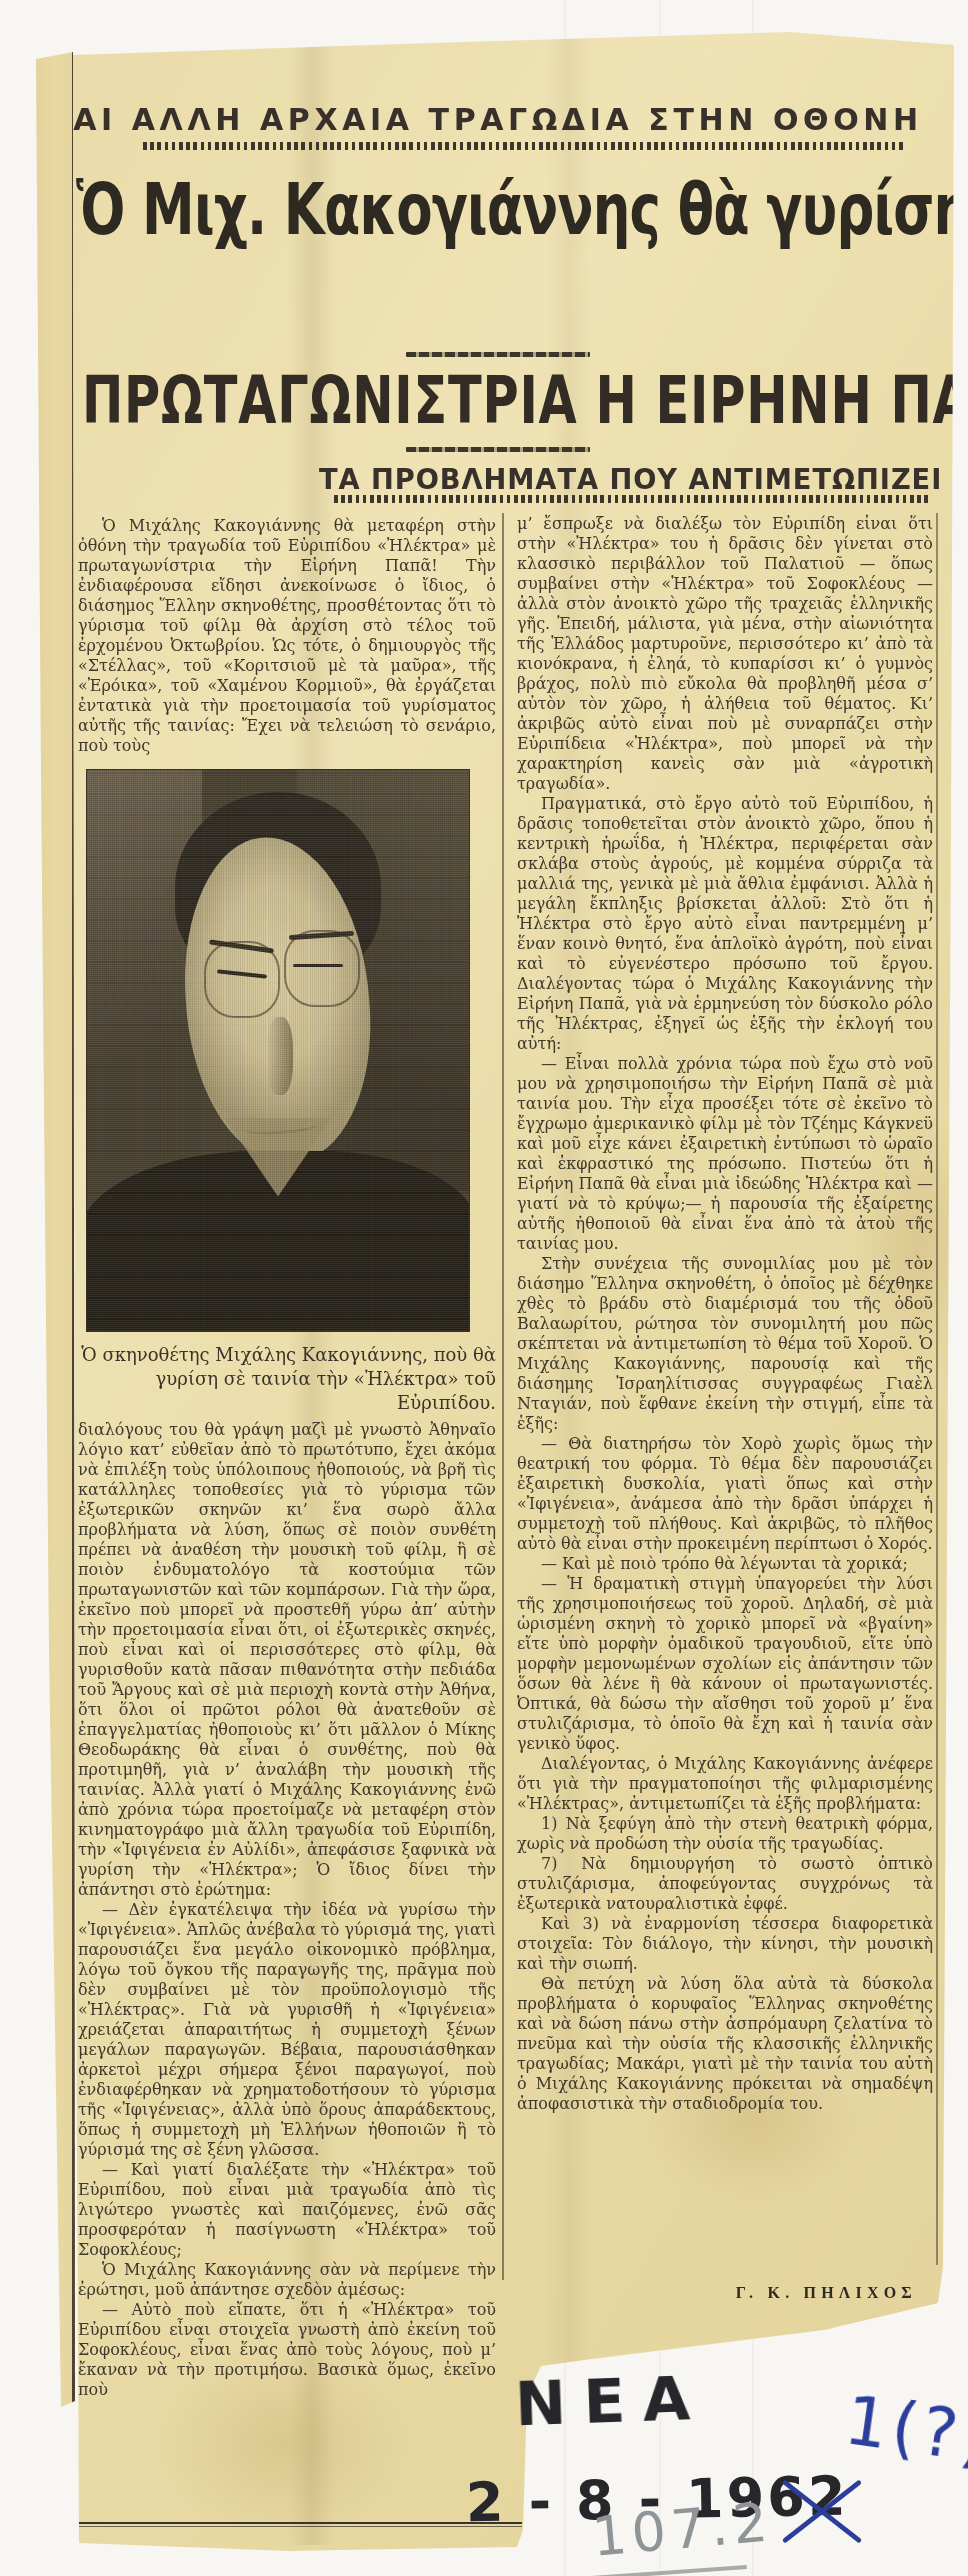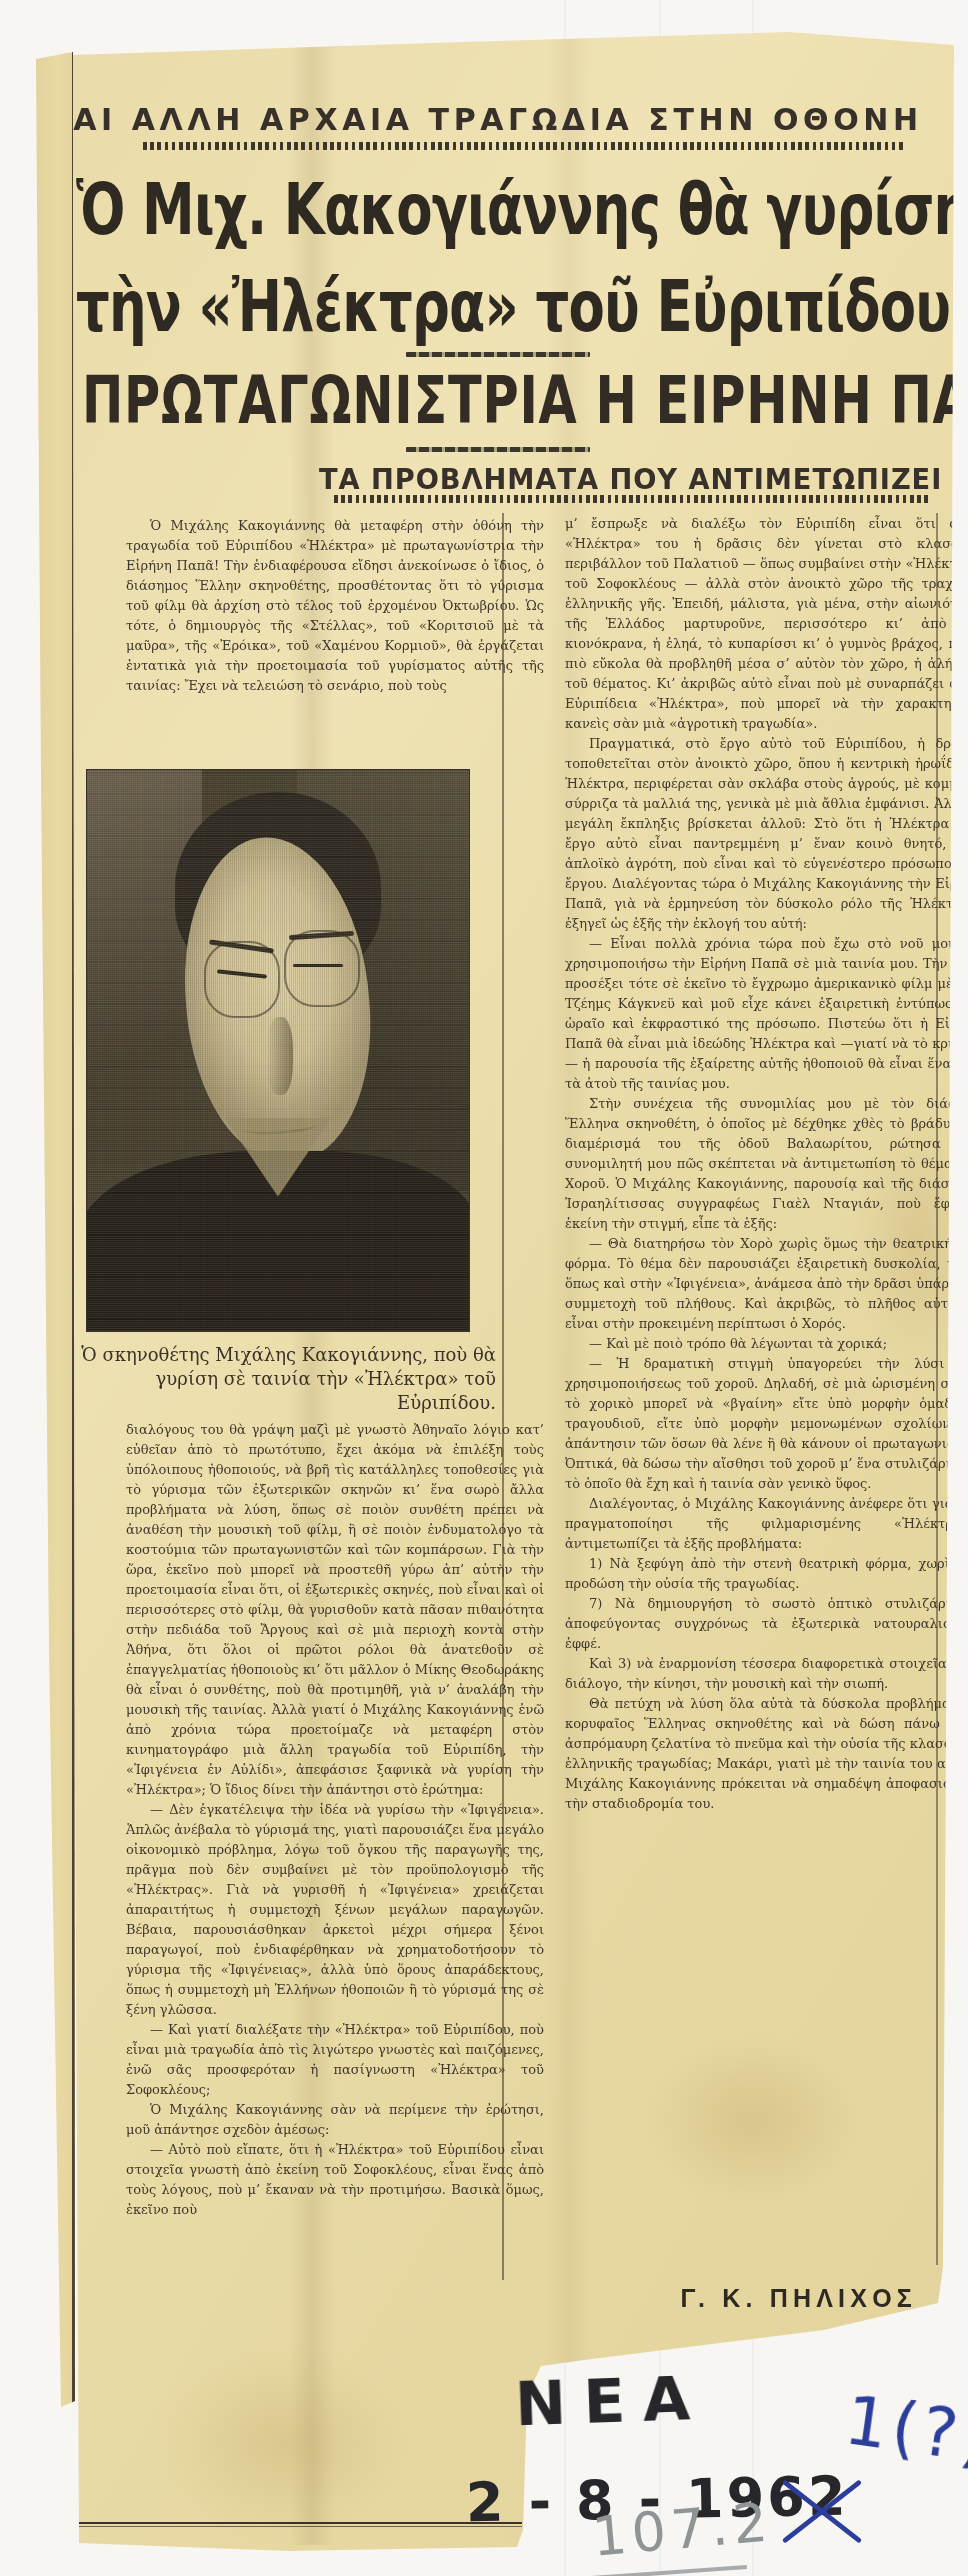--- a/index.html
+++ b/index.html
@@ -34,21 +34,21 @@
   .shortdash{position:absolute;left:406px;width:184px;height:4.6px;
              background:repeating-linear-gradient(90deg,#3d362b 0 10.3px,rgba(61,54,43,.35) 10.3px 13px);border-radius:1px;}
   #subhead{position:absolute;left:82px;top:367px;width:876px;color:#332c24;
            font-family:"DejaVu Sans",sans-serif;font-weight:bold;}
   #subhead span{display:inline-block;font-size:65px;line-height:68px;white-space:nowrap;
                 transform:scaleX(.76) scaleY(1.0);transform-origin:left center;letter-spacing:1px;}
   #sectionlabel{position:absolute;left:319px;top:462px;width:608px;text-align:center;color:#38302a;
                 font-family:"DejaVu Sans",sans-serif;font-weight:bold;font-size:29px;letter-spacing:1px;
                 transform:scaleX(.94);transform-origin:left center;white-space:nowrap;}
   
-  .col{position:absolute;text-align:justify;font-size:13px;line-height:20px;color:#3f382c;overflow:hidden;margin-left:48px;}
+  .col{position:absolute;text-align:justify;font-size:16px;line-height:20px;color:#3f382c;overflow:hidden;}
   #col-left-intro{left:78px;top:516px;width:418px;height:246px;}
   #col-left-rest{left:78px;top:1420px;width:418px;height:1103px;}
   #col-right{left:517px;top:514px;width:416px;height:1767px;}
   .para{margin:0;text-indent:24px;}
   .para.cont{text-indent:0;}
   #coldivider{position:absolute;left:502px;top:513px;width:1.5px;height:1767px;background:rgba(60,50,35,.55);}
   #rightedge{position:absolute;left:936px;top:513px;width:1.5px;height:1752px;background:rgba(60,50,35,.5);}
   
   #photo{position:absolute;left:86px;top:769px;width:384px;height:563px;background:#463f30;
          border:1.5px solid #39322a;box-sizing:border-box;overflow:hidden;}
@@ -67,21 +67,21 @@
                border-radius:45% 40% 0 0;}
   #photo .collar{position:absolute;left:36%;bottom:24%;width:28%;height:14%;background:#9c8e68;
                  clip-path:polygon(0 0,100% 0,50% 100%);opacity:.85;}
   #photo .halftone{position:absolute;inset:0;
       background:repeating-linear-gradient(0deg,rgba(235,224,180,.10) 0 1px,rgba(0,0,0,0) 1px 2.1px),
                  repeating-linear-gradient(90deg,rgba(0,0,0,.10) 0 1px,rgba(0,0,0,0) 1px 2.1px);}
   #caption{position:absolute;left:77px;top:1343px;width:419px;text-align:right;
            font-size:18px;line-height:24px;color:#3b332a;}
   
   #byline{position:absolute;left:639px;top:2284px;width:278px;text-align:right;color:#2f2a21;
-          font-family:Liberation Sans, sans-serif;font-weight:bold;font-size:25px;letter-spacing:5.2px;}
+          font-family:Liberation Serif, serif;font-weight:bold;font-size:16px;letter-spacing:5.2px;}
   #endrule{position:absolute;left:79px;top:2522px;width:443px;height:5.2px;
            border-top:2.6px solid #39322a;border-bottom:1.5px solid rgba(57,50,42,.7);box-sizing:border-box;}
   
   .hand{position:absolute;font-family:"DejaVu Sans",sans-serif;color:#26262b;}
   #hw-nea{left:515px;top:2365px;font-size:61px;font-weight:600;letter-spacing:17.5px;transform:rotate(-2deg);}
   #hw-date{left:466px;top:2468px;font-size:54px;font-weight:600;letter-spacing:3.1px;transform:rotate(-1deg);white-space:nowrap;}
   #hw-crossed{display:inline-block;}
   #hw-x1,#hw-x2{position:absolute;width:98px;height:5.2px;background:#2c3e9b;border-radius:2.6px;}
   #hw-x1{left:773px;top:2509px;transform:rotate(38deg);}
   #hw-x2{left:773px;top:2509px;transform:rotate(-38deg);}
@@ -125,21 +125,20 @@
     <div class="crease" style="left:546px;opacity:.6"></div>
     <div class="stain" style="left:850px;top:1108px;width:134px;height:268px"></div>
     <div class="stain" style="left:155px;top:2344px;width:258px;height:196px"></div>
     <div class="stain" style="left:644px;top:2035px;width:216px;height:170px"></div>
 
     <div id="kicker">ΚΑΙ ΑΛΛΗ ΑΡΧΑΙΑ ΤΡΑΓΩΔΙΑ ΣΤΗΝ ΟΘΟΝΗ</div>
     <div id="dotrule1" class="dotrule"></div>
 
     <div id="headline">
       <div><span class="hl">Ὁ Μιχ. Κακογιάννης θὰ γυρίση</span></div>
-      <div><span class="hl">τὴν «Ἠλέκτρα» τοῦ Εὐριπίδου</span></div>
     </div>
 
     <div class="shortdash" style="top:352px"></div>
     <div id="subhead">
       <span>ΠΡΩΤΑΓΩΝΙΣΤΡΙΑ Η ΕΙΡΗΝΗ ΠΑΠΑ</span>
     </div>
     <div class="shortdash" style="top:447px"></div>
 
     <div id="sectionlabel">ΤΑ ΠΡΟΒΛΗΜΑΤΑ ΠΟΥ ΑΝΤΙΜΕΤΩΠΙΖΕΙ</div>
     <div id="dotrule2" class="dotrule"></div>

